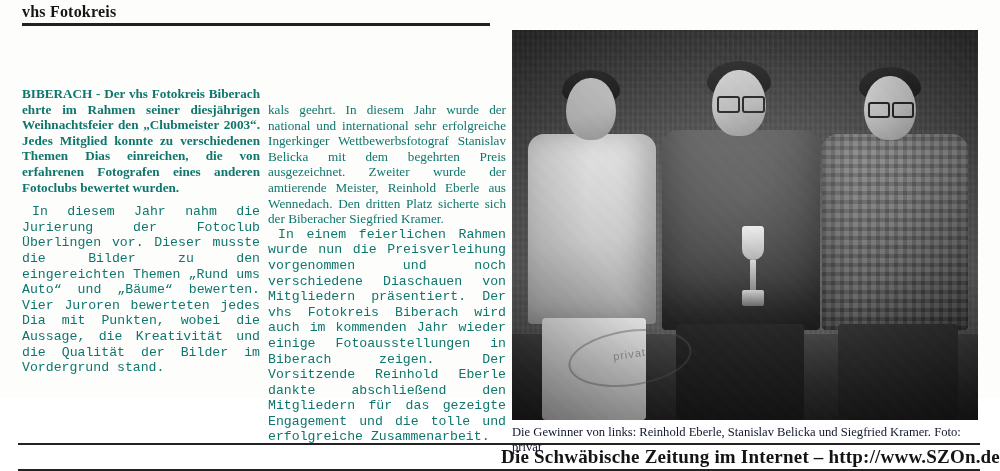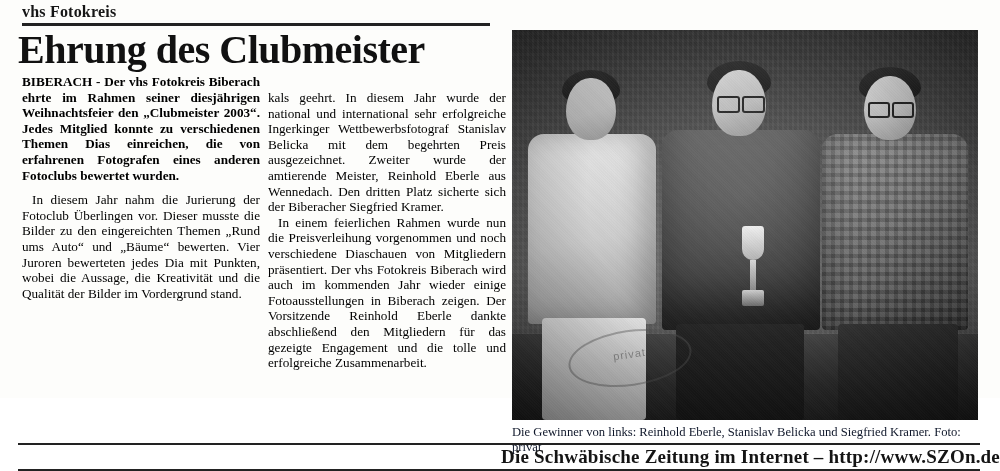--- a/index.html
+++ b/index.html
@@ -53,39 +53,39 @@
     font-family: "Liberation Serif", serif;
     font-weight: bold;
     font-size: 40px;
     line-height: 44px;
     letter-spacing: -0.5px;
     color: #111;
   }
   
   .col {
     position: absolute;
-    top: 74px;
+    top: 86px;
     width: 238px;
     font-size: 13.2px;
     line-height: 15.6px;
     text-align: justify;
-    color: #000000;
+    color: #0f766e;
   }
   .col.left { left: 22px; }
   .col.right { left: 268px; margin-top: 16px; }
   .col p {
     margin: 0 0 0 0;
     text-indent: 10px;
   }
   .col p.lead {
     text-indent: 0;
     font-weight: bold;
     margin-bottom: 9px;
   }
-  .col p + p { margin-top: 0; }
+  .col p + p { margin-top: 0; font-family: Liberation Mono, monospace; }
   .col p.first-right { text-indent: 0; }
   
   .photo-wrap {
     position: absolute;
     left: 512px;
     top: 30px;
     width: 466px;
     height: 390px;
   }
   .photo {
@@ -274,21 +274,20 @@
 </head>
 <body>
 
 <div class="page">
 
   <div class="kicker-row">
     <div class="kicker-text">vhs Fotokreis</div>
   </div>
   <div class="kicker-rule"></div>
 
-  <div class="headline">Ehrung des Clubmeister</div>
 
   <div class="col left">
     <p class="lead">BIBERACH - Der vhs Fotokreis Biberach ehrte im Rahmen seiner diesjährigen Weihnachtsfeier den „Clubmeister 2003“. Jedes Mitglied konnte zu verschiedenen Themen Dias einreichen, die von erfahrenen Fotografen eines anderen Fotoclubs bewertet wurden.</p>
     <p>In diesem Jahr nahm die Jurierung der Fotoclub Überlingen vor. Dieser musste die Bilder zu den eingereichten Themen „Rund ums Auto“ und „Bäume“ bewerten. Vier Juroren bewerteten jedes Dia mit Punkten, wobei die Aussage, die Kreativität und die Qualität der Bilder im Vordergrund stand.</p>
   </div>
 
   <div class="col right">
     <p class="first-right">kals geehrt. In diesem Jahr wurde der national und international sehr erfolgreiche Ingerkinger Wettbewerbsfotograf Stanislav Belicka mit dem begehrten Preis ausgezeichnet. Zweiter wurde der amtierende Meister, Reinhold Eberle aus Wennedach. Den dritten Platz sicherte sich der Biberacher Siegfried Kramer.</p>
     <p>In einem feierlichen Rahmen wurde nun die Preisverleihung vorgenommen und noch verschiedene Diaschauen von Mitgliedern präsentiert. Der vhs Fotokreis Biberach wird auch im kommenden Jahr wieder einige Fotoausstellungen in Biberach zeigen. Der Vorsitzende Reinhold Eberle dankte abschließend den Mitgliedern für das gezeigte Engagement und die tolle und erfolgreiche Zusammenarbeit.</p>
   </div>

